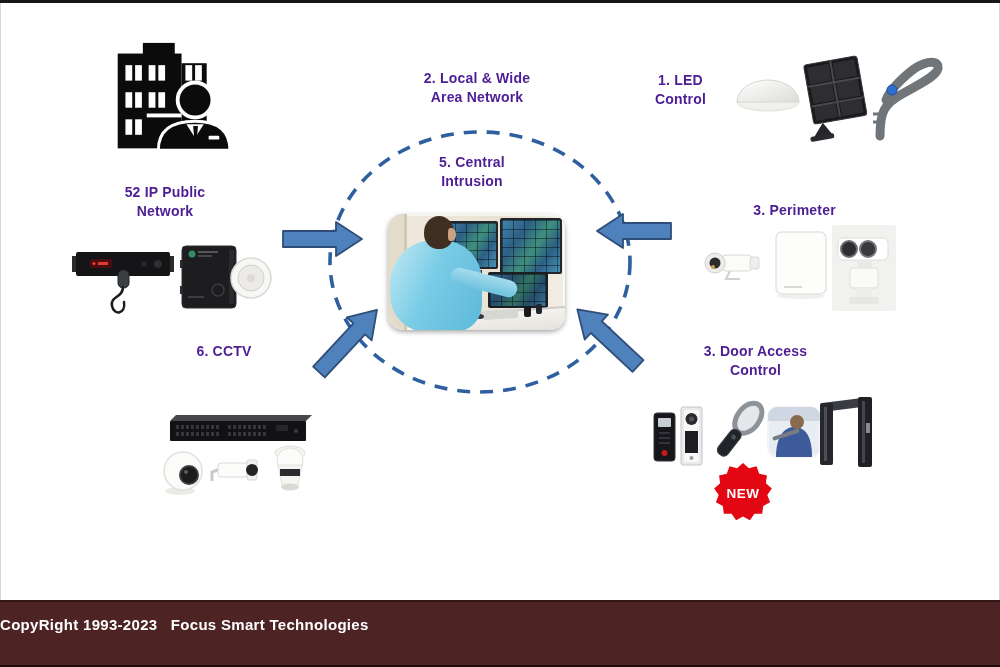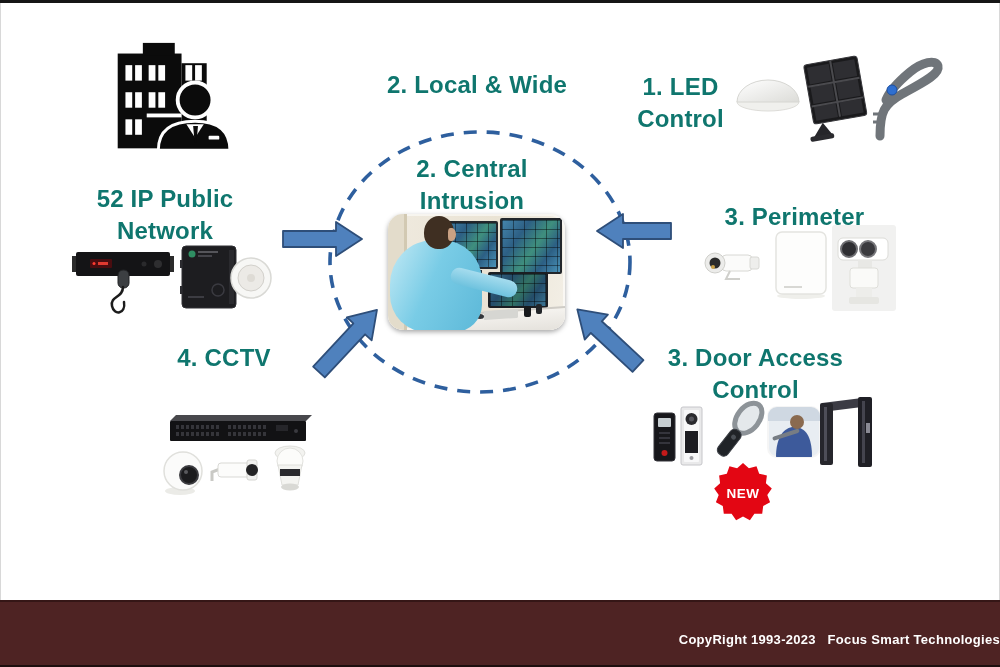--- a/index.html
+++ b/index.html
@@ -3,22 +3,22 @@
 <meta charset="utf-8">
 <style>
   html,body{margin:0;padding:0;background:#888;}
   #canvas{
     position:relative; width:1000px; height:667px; background:#ffffff;
     overflow:hidden; font-family:"Liberation Sans", sans-serif;
     box-shadow:inset 1px 0 0 #d8d8d8, inset -1px 0 0 #d8d8d8;
   }
   .edge-top{position:absolute;top:0;left:0;right:0;height:3px;background:#161616;}
   .label{
-    position:absolute; font-weight:bold; font-size:24px; line-height:1.33;
-    color:#0f766e; text-align:center; letter-spacing:.2px;
+    position:absolute; font-weight:bold; font-size:14px; line-height:1.33;
+    color:#4c1d95; text-align:center; letter-spacing:.2px;
   }
   .label .ln{display:block;}
   .abs{position:absolute;}
   svg{display:block;overflow:visible;}
 
   
   #photo{
     position:absolute; left:388px; top:214px; width:177px; height:116px;
     border-radius:15px; overflow:hidden;
     background:linear-gradient(100deg,#efeadf 0%,#eae3d4 55%,#f3efe6 100%);
@@ -47,22 +47,22 @@
   .ph-head{left:36px;top:2px;width:30px;height:33px;background:#3f2f22;border-radius:50% 50% 46% 46%;}
   .ph-face{left:60px;top:14px;width:8px;height:13px;background:#caa183;border-radius:40% 60% 60% 40%;}
 
   
   #footer{
     position:absolute; left:0; top:600px; width:1000px; height:63px;
     background:#4E2323; border-top:2px solid #351616; border-bottom:4px solid #1d0e0e;
     box-sizing:content-box;
   }
   #footer .footer-text{
-    position:absolute; left:0; right:0; top:30px; text-align:right;
-    color:#ffffff; font-weight:bold; font-size:13px; white-space:pre; letter-spacing:.3px;
+    position:absolute; left:0; right:0; top:14px; text-align:left;
+    color:#ffffff; font-weight:bold; font-size:15px; white-space:pre; letter-spacing:.3px;
   }
 </style>
 </head>
 <body>
 
 <div id="canvas">
   <div class="edge-top"></div>
 
   <svg class="abs" style="left:0;top:0" width="1000" height="667" viewBox="0 0 1000 667">
     <ellipse cx="480" cy="262" rx="150" ry="130" fill="none" stroke-width="3.6" stroke-dasharray="13 10" stroke="#2E5F9E"></ellipse>
@@ -101,34 +101,35 @@
     <polygon points="92,89 97,89 95.5,106 93.5,106" fill="#0b0b0b"></polygon>
     <rect x="108" y="99" width="11" height="4" rx="1" fill="#ffffff"></rect>
   </svg>
 
   <div class="label" style="left:85px;top:183px;width:160px;">
     <span class="ln">52 IP Public</span>
     <span class="ln">Network</span>
   </div>
   <div class="label" style="left:377px;top:69px;width:200px;">
     <span class="ln">2. Local &amp; Wide</span>
+    <span class="ln">Area Network</span>
   </div>
   <div class="label" style="left:628px;top:71px;width:105px;">
     <span class="ln">1. LED</span>
     <span class="ln">Control</span>
   </div>
   <div class="label" style="left:378px;top:153px;width:188px;">
-    <span class="ln">2. Central</span>
+    <span class="ln">5. Central</span>
     <span class="ln">Intrusion</span>
   </div>
   <div class="label" style="left:672px;top:167px;width:245px;margin-top:34px;">
     <span class="ln">3. Perimeter</span>
   </div>
   <div class="label" style="left:138px;top:342px;width:172px;">
-    <span class="ln">4. CCTV</span>
+    <span class="ln">6. CCTV</span>
   </div>
   <div class="label" style="left:663px;top:342px;width:185px;">
     <span class="ln">3. Door Access</span>
     <span class="ln">Control</span>
   </div>
 
   <div id="photo">
     <div class="ph-doorframe"></div>
     <div class="ph-monL ph-screen"></div>
     <div class="ph-monR ph-screen"></div>

